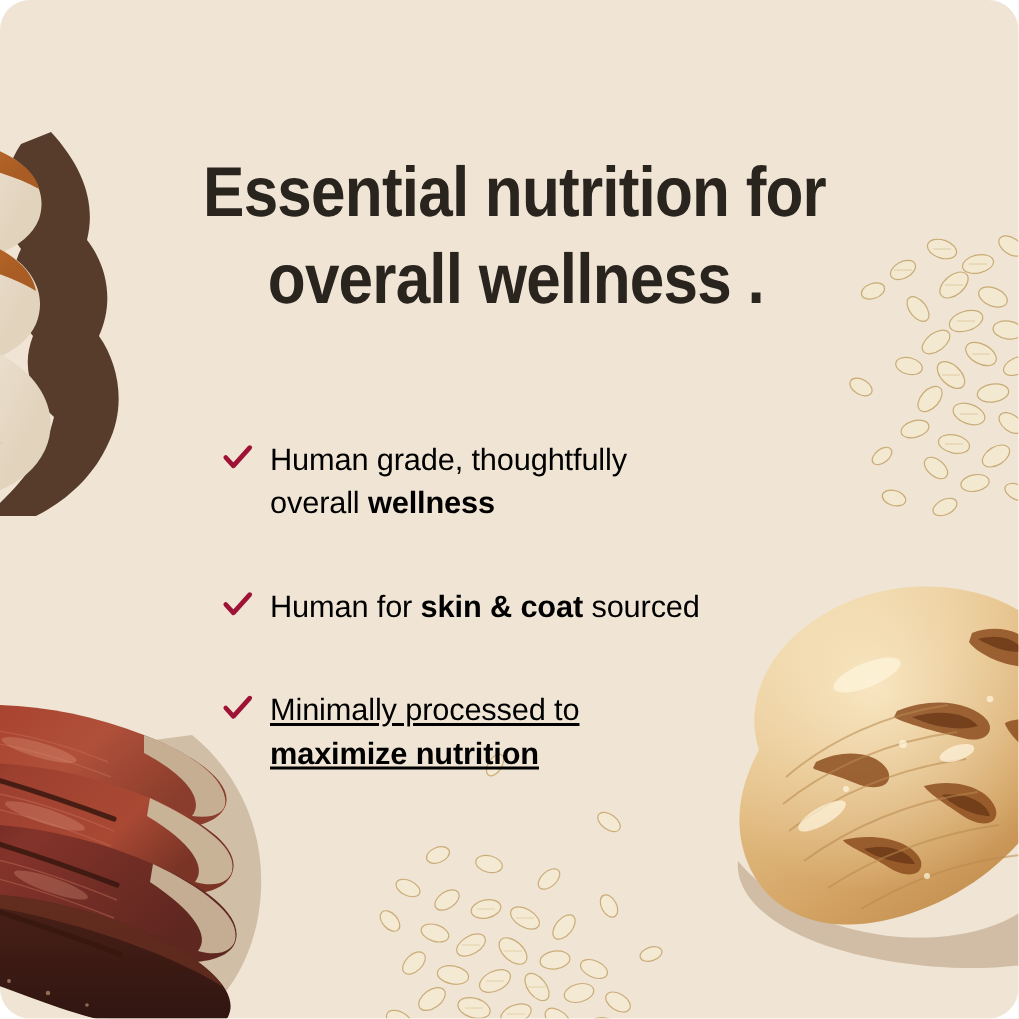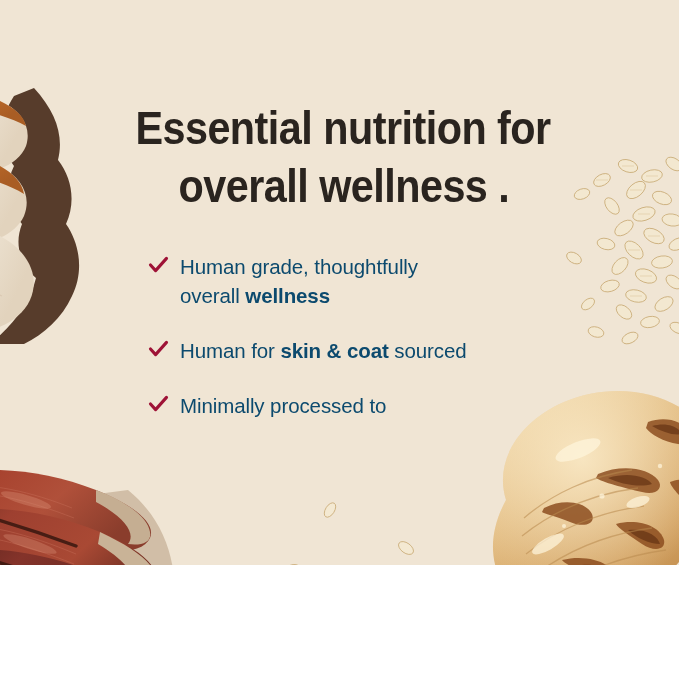--- a/index.html
+++ b/index.html
@@ -3,24 +3,25 @@
 <meta charset="utf-8">
 <style>
   html, body {
     margin: 0;
     padding: 0;
     background: #ffffff;
   }
   #canvas {
     position: relative;
     width: 679px;
-    height: 565px;
+    height: 679px;
     overflow: hidden;
     background: #f0e5d4;
     font-family: "Liberation Sans", sans-serif;
+    border-radius: 20px;
   }
 
   
   .headline {
     position: absolute;
     left: 0;
     top: 68px;
     width: 679px;
     text-align: center;
     color: #2a241f;
@@ -44,26 +45,27 @@
     left: 148px;
     top: 252px;
     width: 420px;
     z-index: 40;
   }
   .bullet {
     position: relative;
     display: block;
     margin-bottom: 26px;
     padding-left: 32px;
-    color: #0c4a6e;
+    color: #000000;
     font-size: 20.5px;
     line-height: 1.42;
     letter-spacing: -0.1px;
-  }
-  .bullet:last-child { margin-bottom: 0; }
+    margin-top: 40px;
+  }
+  .bullet:last-child { margin-bottom: 0; text-decoration: underline; }
   .check-icon {
     position: absolute;
     left: 0;
     top: 3px;
     width: 21px;
     height: 21px;
     display: block;
   }
   .bullet .txt { display: block; }
   .bullet .b { font-weight: bold; }
@@ -397,17 +399,18 @@
         <path d="M2.5 10 L7.6 15.6 L18.5 3.4" fill="none" stroke="#9e1236" stroke-width="3.1" stroke-linecap="round" stroke-linejoin="round"></path>
       </svg>
       <span class="txt"><span>Human for </span><span class="b">skin &amp; coat</span><span> sourced</span></span>
     </li>
 
     <li class="bullet">
       <svg class="check-icon" viewBox="0 0 21 21" xmlns="http://www.w3.org/2000/svg">
         <path d="M2.5 10 L7.6 15.6 L18.5 3.4" fill="none" stroke="#9e1236" stroke-width="3.1" stroke-linecap="round" stroke-linejoin="round"></path>
       </svg>
       <span class="txt">Minimally processed to</span>
+      <span class="txt b">maximize nutrition</span>
     </li>
 
   </ul>
 
 </div>
 
 </body></html>

